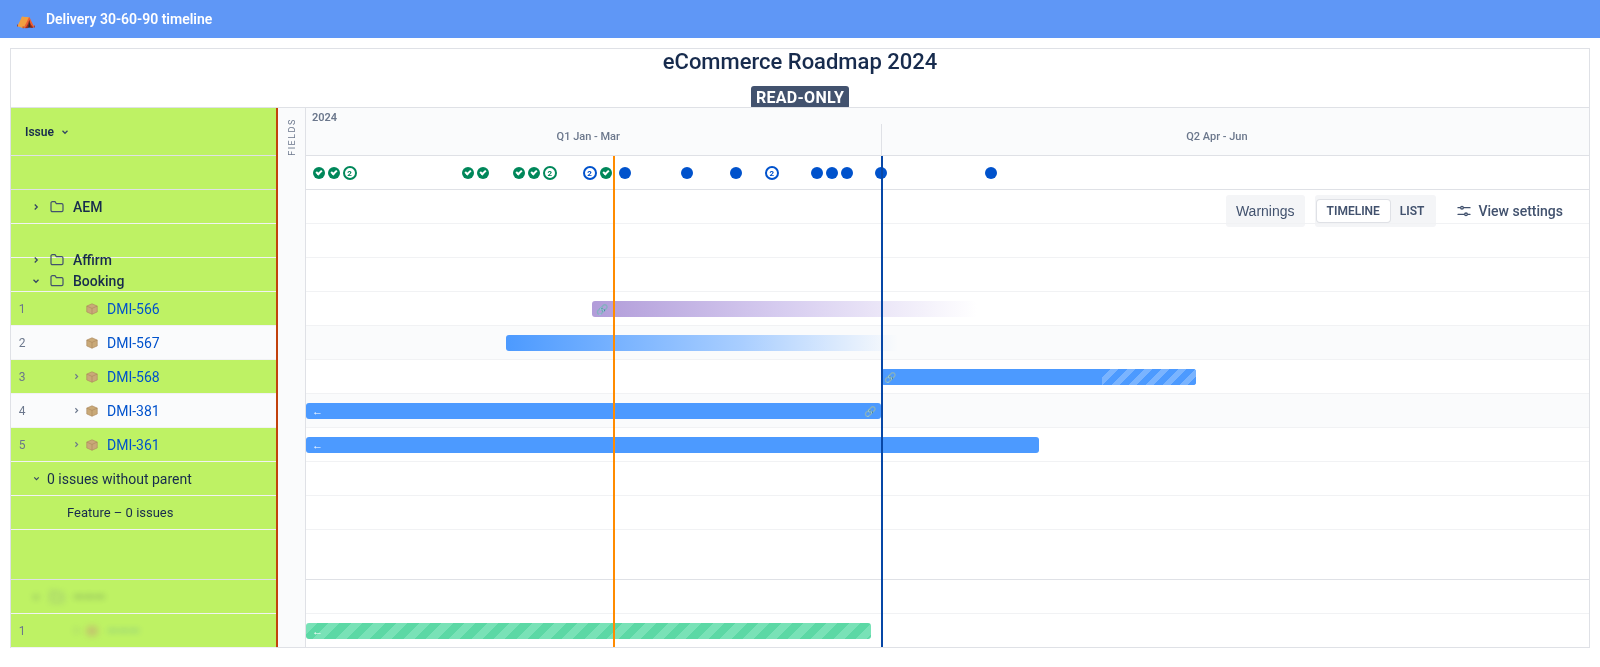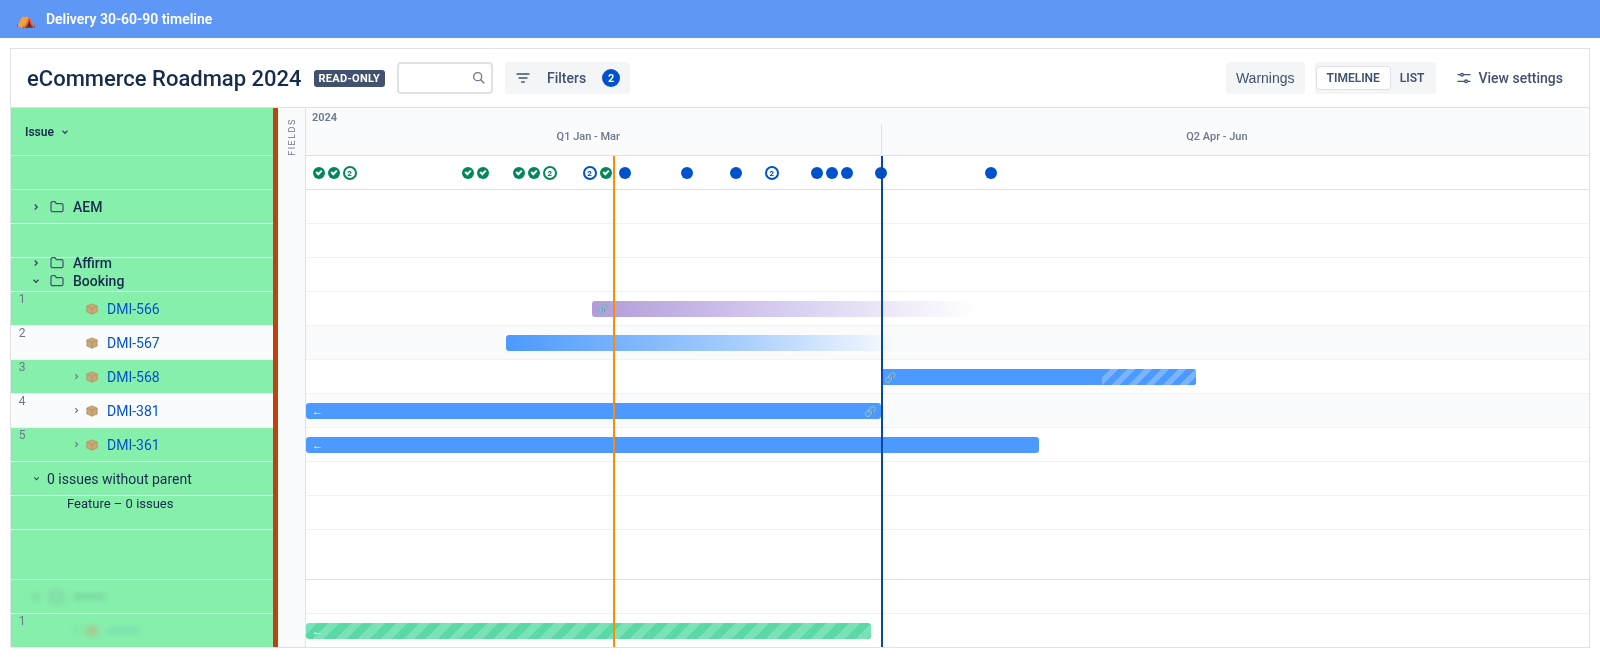--- a/index.html
+++ b/index.html
@@ -26,30 +26,31 @@
     border: 1px solid #DFE1E6;
     margin: 10px 10px 0 10px;
     background: #fff;
   }
   .toolbar {
     height: 58px;
     display: flex;
     align-items: center;
     padding: 0 16px;
     gap: 12px;
+    flex-direction: column;
   }
   .title {
     font-size: 22px;
     font-weight: 500;
     color: #172B4D;
   }
   .badge-readonly {
     background: #42526E;
     color: #fff;
-    font-size: 11px;
+    font-size: 16px;
     font-weight: 700;
     padding: 2px 5px;
     border-radius: 3px;
     letter-spacing: 0.3px;
   }
   .search {
     position: relative;
     width: 96px;
   }
   .search input {
@@ -140,22 +141,22 @@
   }
   
   .grid {
     display: flex;
     border-top: 1px solid #DFE1E6;
     height: 540px;
     position: relative;
   }
   .left {
     width: 267px;
-    border-right: 5px solid #c2410c;
-    background: #86efac;
+    border-right: 2px solid #c2410c;
+    background: #bef264;
     flex: none;
     position: relative;
   }
   .left-header {
     height: 48px;
     border-bottom: 1px solid #DFE1E6;
     display: flex;
     align-items: center;
     padding: 0 14px;
     font-size: 12px;
@@ -218,20 +219,21 @@
   }
   .body {
     position: relative;
     height: calc(100% - 48px);
   }
   
   .row {
     height: 34px;
     border-bottom: 1px solid #F1F2F4;
     display: flex;
+    align-items: center;
     font-size: 14px;
   }
   .row.heading { font-weight: 500; }
   .row .num {
     width: 22px;
     font-size: 12px;
     color: #6B778C;
     text-align: center;
   }
   .row .chev {

